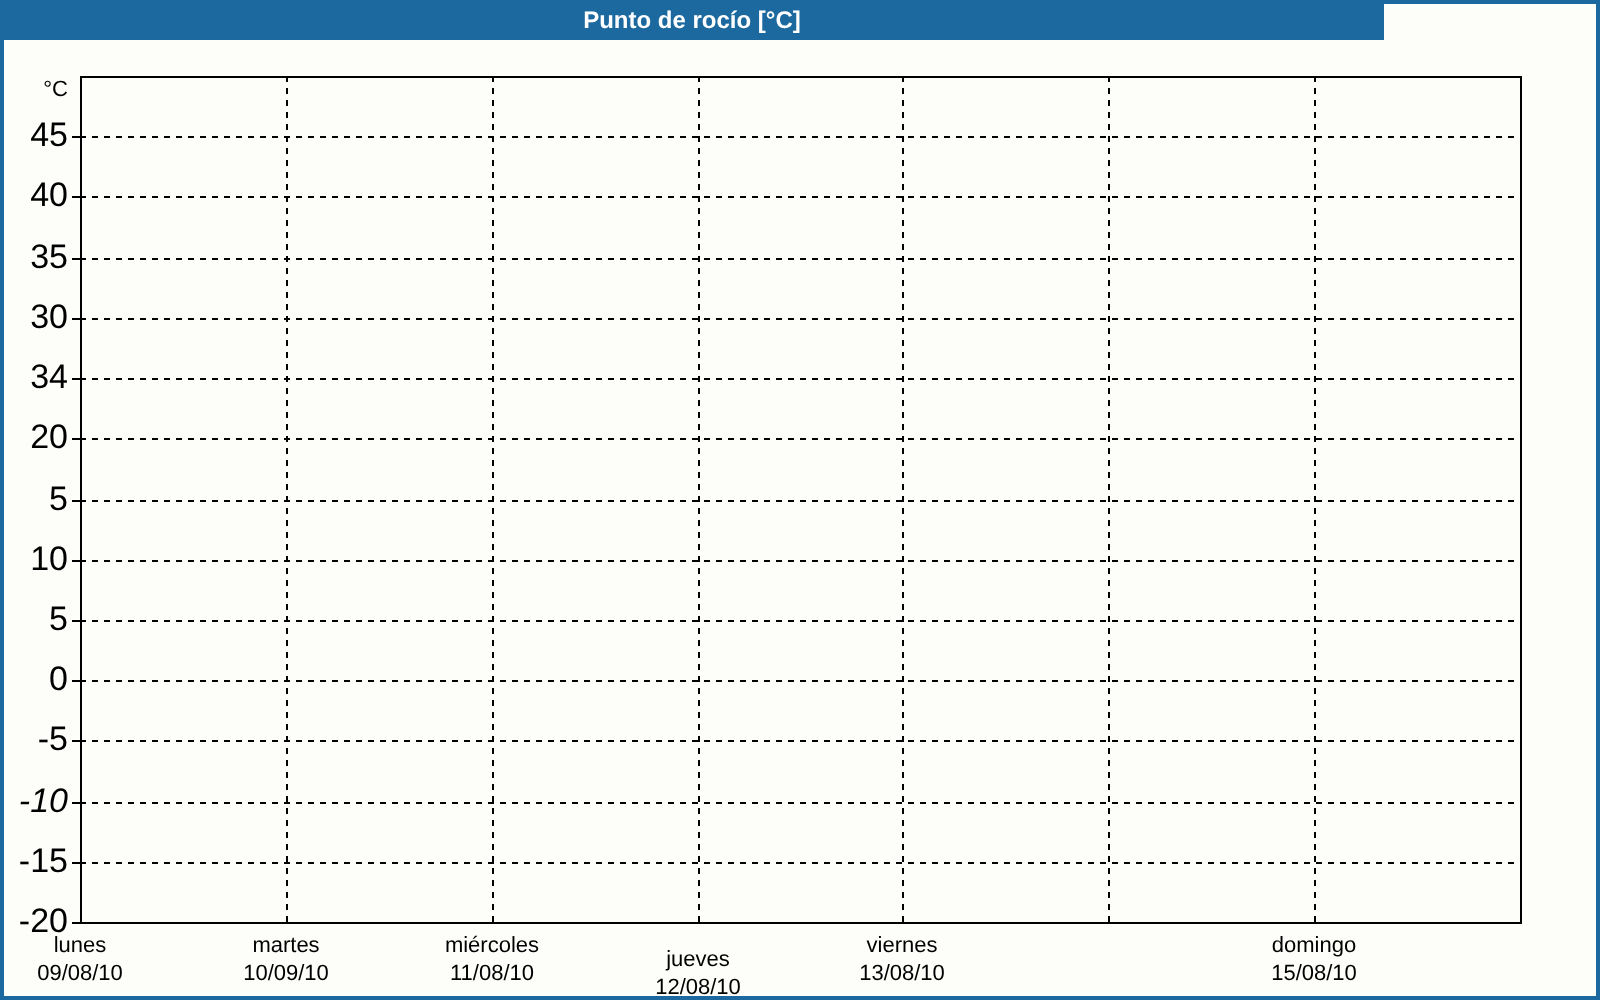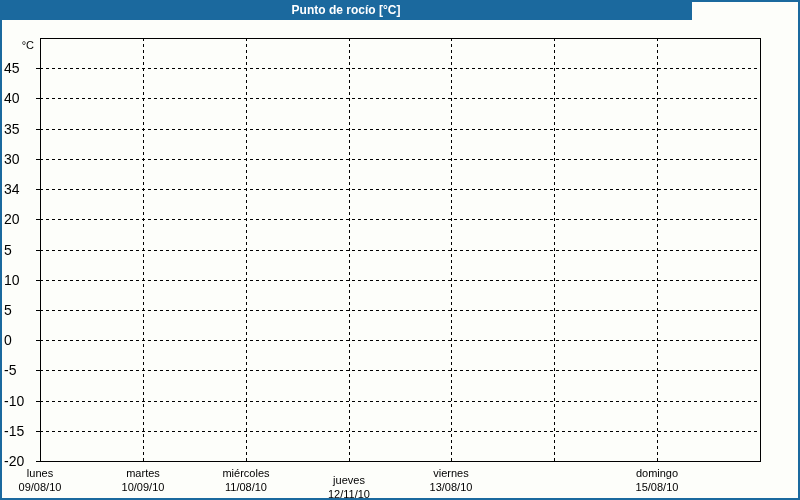--- a/index.html
+++ b/index.html
@@ -35,22 +35,22 @@
   .hline{
     position:absolute;height:1px;
     background:repeating-linear-gradient(to right,var(--grid) 0 3px,transparent 3px 6px);
   }
   .vline{
     position:absolute;width:1px;
     background:repeating-linear-gradient(to bottom,var(--grid) 0 3px,transparent 3px 6px);
   }
   .ytick{position:absolute;height:1px;width:4px;background:var(--grid);}
   .ylabel{
-    position:absolute;width:30px;text-align:left;
-    font-size:14px;color:#000;line-height:14px;
+    position:absolute;width:30px;text-align:right;
+    font-size:17px;color:#000;line-height:14px;
   }
   .yunit{
     position:absolute;width:30px;text-align:right;
     font-size:11px;color:#000;line-height:14px;
   }
   .xlabel{
     position:absolute;width:104px;text-align:center;
     font-size:11px;color:#000;line-height:14px;
   }
   .xlabel .day{display:block;}
@@ -92,21 +92,21 @@
     <div class="ytick" style="left: 36px; top: 310px;"></div>
     <div class="ylabel" style="left: 4px; top: 303px;">5</div>
     <div class="hline" style="left: 40px; top: 340px; width: 720px;"></div>
     <div class="ytick" style="left: 36px; top: 340px;"></div>
     <div class="ylabel" style="left: 4px; top: 333px;">0</div>
     <div class="hline" style="left: 40px; top: 370px; width: 720px;"></div>
     <div class="ytick" style="left: 36px; top: 370px;"></div>
     <div class="ylabel" style="left: 4px; top: 363px;">-5</div>
     <div class="hline" style="left: 40px; top: 401px; width: 720px;"></div>
     <div class="ytick" style="left: 36px; top: 401px;"></div>
-    <div class="ylabel" style="left: 4px; top: 394px;">-10</div>
+    <div class="ylabel" style="left: 4px; top: 394px; font-style: italic;">-10</div>
     <div class="hline" style="left: 40px; top: 431px; width: 720px;"></div>
     <div class="ytick" style="left: 36px; top: 431px;"></div>
     <div class="ylabel" style="left: 4px; top: 424px;">-15</div>
     <div class="ytick" style="left: 36px; top: 461px;"></div>
     <div class="ylabel" style="left: 4px; top: 454px;">-20</div>
     <div class="yunit" style="left: 4px; top: 38px;">°C</div>
     <div class="vline" style="left: 143px; top: 38px; height: 423px;"></div>
     <div class="vline" style="left: 246px; top: 38px; height: 423px;"></div>
     <div class="vline" style="left: 349px; top: 38px; height: 423px;"></div>
     <div class="vline" style="left: 451px; top: 38px; height: 423px;"></div>
@@ -119,21 +119,21 @@
     <div class="xlabel" style="left: 91px; top: 466px;">
       <span class="day">martes</span>
       <span class="date">10/09/10</span>
     </div>
     <div class="xlabel" style="left: 194px; top: 466px;">
       <span class="day">miércoles</span>
       <span class="date">11/08/10</span>
     </div>
     <div class="xlabel" style="left: 297px; top: 466px; margin-top: 7px;">
       <span class="day">jueves</span>
-      <span class="date">12/11/10</span>
+      <span class="date">12/08/10</span>
     </div>
     <div class="xlabel" style="left: 399px; top: 466px;">
       <span class="day">viernes</span>
       <span class="date">13/08/10</span>
     </div>
     <div class="xlabel" style="left: 605px; top: 466px;">
       <span class="day">domingo</span>
       <span class="date">15/08/10</span>
     </div>
     <div class="plot-border" style="left: 40px; top: 38px; width: 721px; height: 424px;"></div>

